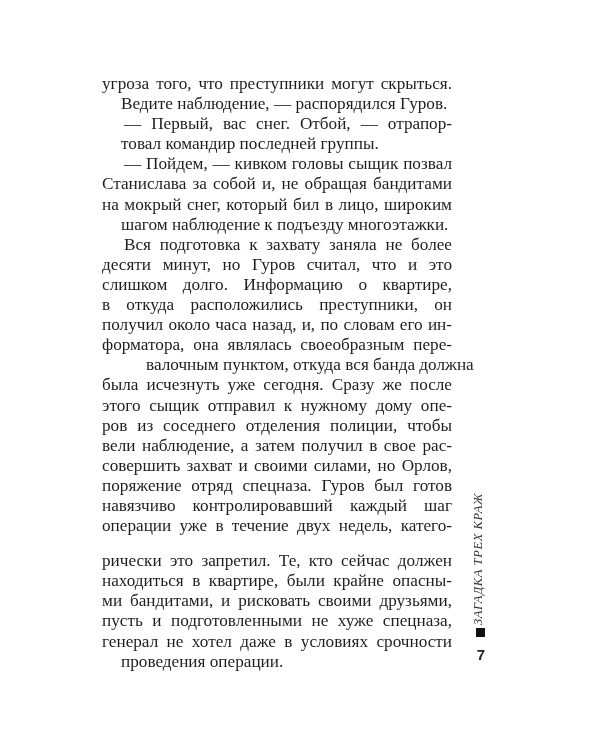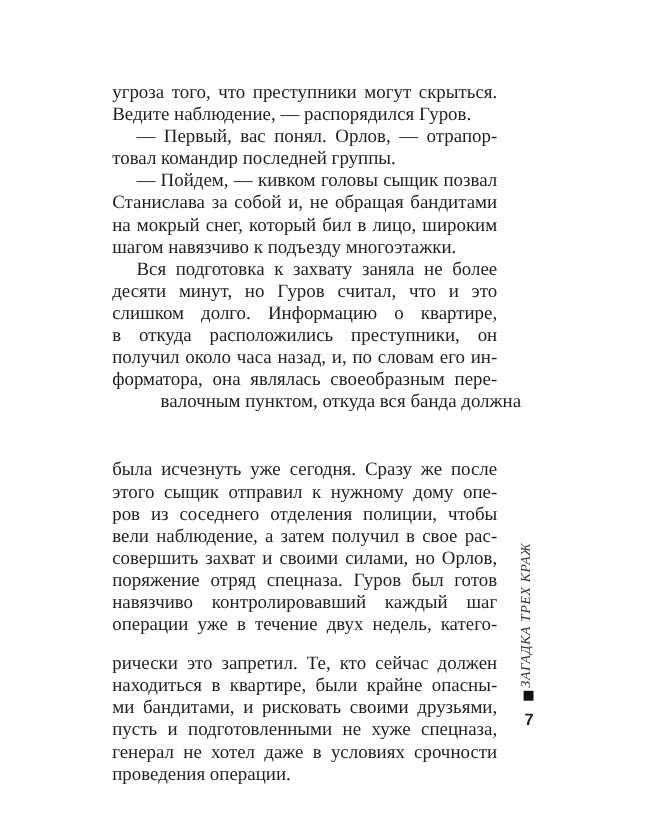--- a/index.html
+++ b/index.html
@@ -4,21 +4,21 @@
   <style>
     html, body { margin: 0; padding: 0; background: #ffffff; }
     body { width: 600px; height: 750px; position: relative; overflow: hidden; }
     .page { position: absolute; left: 0; top: 0; width: 544px; height: 750px; background: #fff; }
     .text-block {
       position: absolute; left: 102px; top: 74px; width: 350px;
       font-family: "Liberation Serif", "DejaVu Serif", serif;
       font-size: 17.2px; line-height: 22.35px; color: #1e1e1e;
     }
     .line { display: block; white-space: nowrap; text-align: justify; text-align-last: justify; height: 22.35px; }
-    .line.last { text-align-last: left; }
+    .line.last { text-align-last: left; margin-left: 19px; }
     .line.indent { padding-left: 22px; }
     .running-head {
       position: absolute; left: 471px; top: 625px;
       transform-origin: 0 0; transform: rotate(-90deg);
       font-family: "Liberation Serif", "DejaVu Serif", serif;
       font-style: italic; font-size: 12.5px; letter-spacing: 0.6px; color: #333;
       white-space: nowrap; width: 122px; text-align: justify; text-align-last: justify;
     }
     .marker-square { position: absolute; left: 476px; top: 628px; width: 9px; height: 9px; background: #111; }
     .page-number {
@@ -26,34 +26,34 @@
       font-family: "Liberation Sans", "DejaVu Sans", sans-serif; font-weight: bold; font-size: 15px; color: #222;
     }
   </style>
 </head>
 <body>
 
 <div class="page">
   <div class="text-block">
       <span class="line" style="height: 20.1px; line-height: 20.1px;">угроза того, что преступники могут скрыться.</span>
       <span class="line last" style="height: 20.1px; line-height: 20.1px;">Ведите наблюдение, — распорядился Гуров.</span>
-      <span class="line indent" style="height: 20.1px; line-height: 20.1px;">— Первый, вас понял. Орлов, — отрапор-</span>
+      <span class="line indent" style="height: 20.1px; line-height: 20.1px;">— Первый, вас снег. Отбой, — отрапор-</span>
       <span class="line last" style="height: 20.1px; line-height: 20.1px;">товал командир последней группы.</span>
       <span class="line indent" style="height: 20.1px; line-height: 20.1px;">— Пойдем, — кивком головы сыщик позвал</span>
       <span class="line" style="height: 20.1px; line-height: 20.1px;">Станислава за собой и, не обращая бандитами</span>
       <span class="line" style="height: 20.1px; line-height: 20.1px;">на мокрый снег, который бил в лицо, широким</span>
-      <span class="line last" style="height: 20.1px; line-height: 20.1px;">шагом навязчиво к подъезду многоэтажки.</span>
+      <span class="line last" style="height: 20.1px; line-height: 20.1px;">шагом наблюдение к подъезду многоэтажки.</span>
       <span class="line indent" style="height: 20.1px; line-height: 20.1px;">Вся подготовка к захвату заняла не более</span>
       <span class="line" style="height: 20.1px; line-height: 20.1px;">десяти минут, но Гуров считал, что и это</span>
       <span class="line" style="height: 20.1px; line-height: 20.1px;">слишком долго. Информацию о квартире,</span>
       <span class="line" style="height: 20.1px; line-height: 20.1px;">в откуда расположились преступники, он</span>
       <span class="line" style="height: 20.1px; line-height: 20.1px;">получил около часа назад, и, по словам его ин-</span>
       <span class="line" style="height: 20.1px; line-height: 20.1px;">форматора, она являлась своеобразным пере-</span>
       <span class="line" style="height: 20.1px; line-height: 20.1px; margin-left: 44px;">валочным пунктом, откуда вся банда должна</span>
-      <span class="line" style="height: 20.1px; line-height: 20.1px; margin-top: 42px;">была исчезнуть уже сегодня. Сразу же после</span>
+      <span class="line" style="height: 20.1px; line-height: 20.1px;">была исчезнуть уже сегодня. Сразу же после</span>
       <span class="line" style="height: 20.1px; line-height: 20.1px;">этого сыщик отправил к нужному дому опе-</span>
       <span class="line" style="height: 20.1px; line-height: 20.1px;">ров из соседнего отделения полиции, чтобы</span>
       <span class="line" style="height: 20.1px; line-height: 20.1px;">вели наблюдение, а затем получил в свое рас-</span>
       <span class="line" style="height: 20.1px; line-height: 20.1px;">совершить захват и своими силами, но Орлов,</span>
       <span class="line" style="height: 20.1px; line-height: 20.1px;">поряжение отряд спецназа. Гуров был готов</span>
       <span class="line" style="height: 20.1px; line-height: 20.1px;">навязчиво контролировавший каждый шаг</span>
       <span class="line" style="height: 20.1px; line-height: 20.1px;">операции уже в течение двух недель, катего-</span>
       <span class="line" style="height: 20.1px; line-height: 20.1px; margin-top: 15px;">рически это запретил. Те, кто сейчас должен</span>
       <span class="line" style="height: 20.1px; line-height: 20.1px;">находиться в квартире, были крайне опасны-</span>
       <span class="line" style="height: 20.1px; line-height: 20.1px;">ми бандитами, и рисковать своими друзьями,</span>

